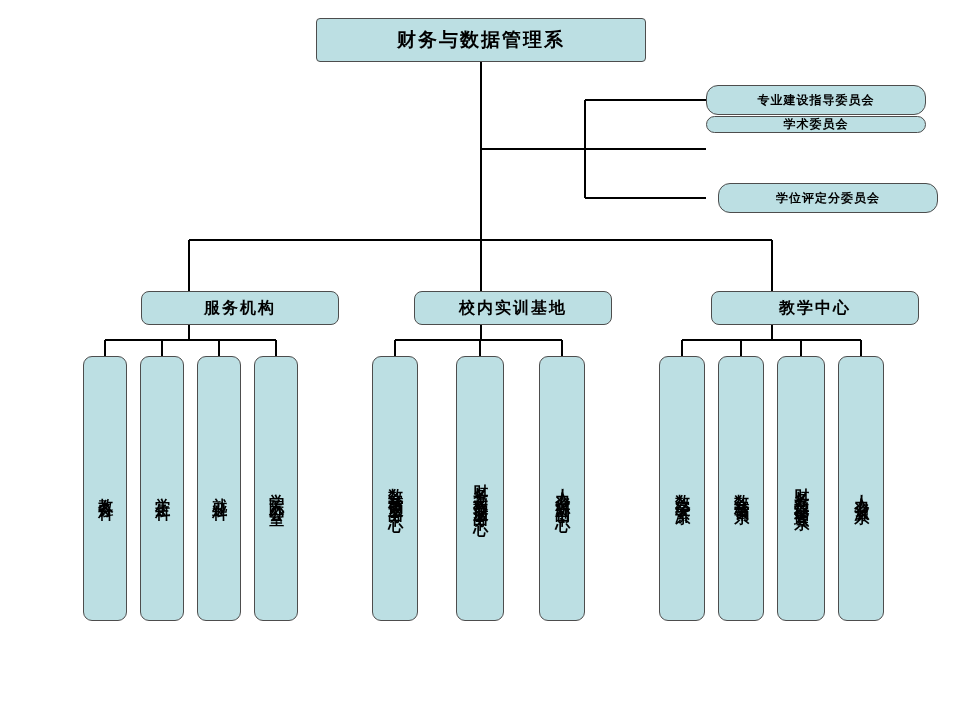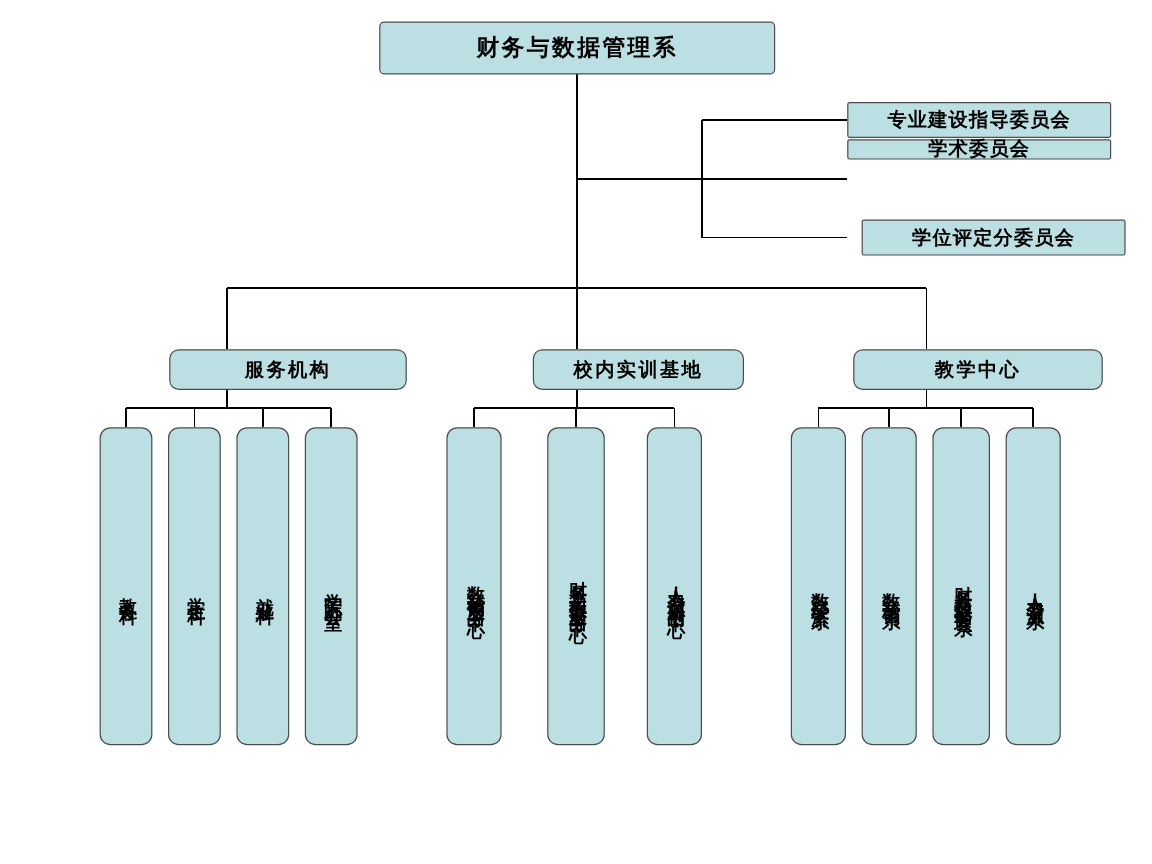--- a/index.html
+++ b/index.html
@@ -33,22 +33,22 @@
     justify-content: center;
     font-weight: bold;
     letter-spacing: 1px;
   }
   .node.root {
     font-size: 19px;
     border-radius: 4px;
     letter-spacing: 2px;
   }
   .node.committee {
-    font-size: 16px;
-    border-radius: 2px;
+    font-size: 12px;
+    border-radius: 12px;
     letter-spacing: 1px;
   }
   .node.group {
     font-size: 16px;
     border-radius: 8px;
     letter-spacing: 2px;
     margin-left: 43px;
   }
   .node.leaf {
     font-size: 15px;
@@ -133,21 +133,21 @@
   <div class="node leaf" style="left:140px; top:356px; width:44px; height:265px;">
     <span>学生科</span>
   </div>
   <div class="node leaf" style="left:197px; top:356px; width:44px; height:265px;">
     <span>就业科</span>
   </div>
   <div class="node leaf" style="left:254px; top:356px; width:44px; height:265px;">
     <span>学院办公室</span>
   </div>
 
-  <div class="node group" style="left:401px; top:291px; width:176px; height:34px;">
+  <div class="node group" style="left:371px; top:291px; width:198px; height:34px;">
     <span>校内实训基地</span>
   </div>
   <div class="node leaf" style="left:372px; top:356px; width:46px; height:265px;">
     <span>数字营销服务中心</span>
   </div>
   <div class="node leaf" style="left:456px; top:356px; width:48px; height:265px;">
     <span>财务与大数据服务中心</span>
   </div>
   <div class="node leaf" style="left:539px; top:356px; width:46px; height:265px;">
     <span>人力资源研创中心</span>

